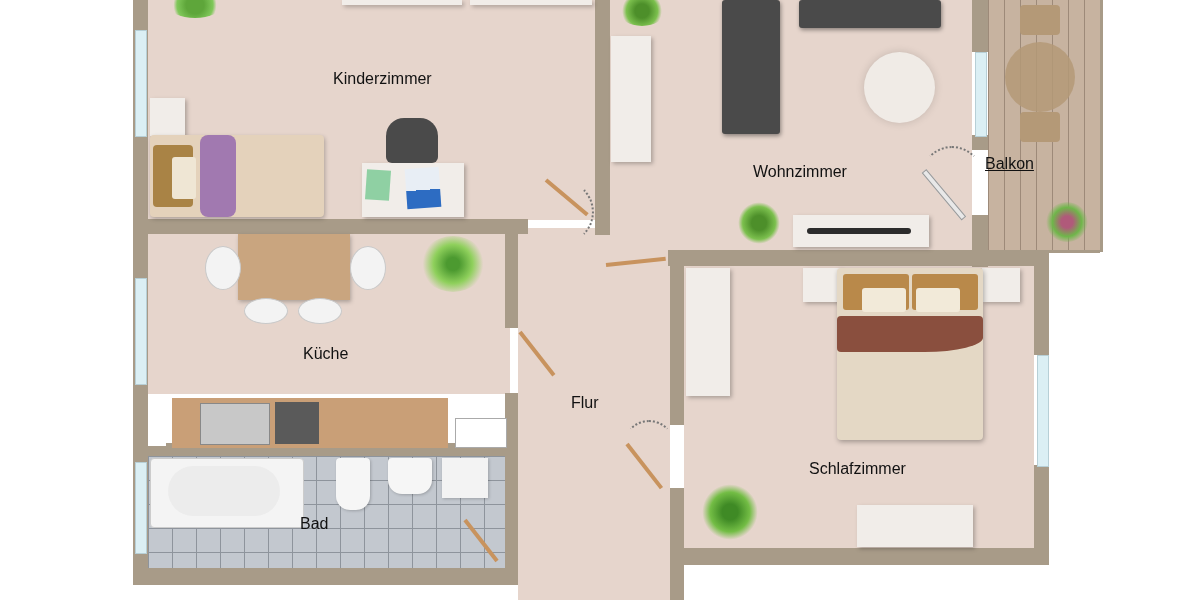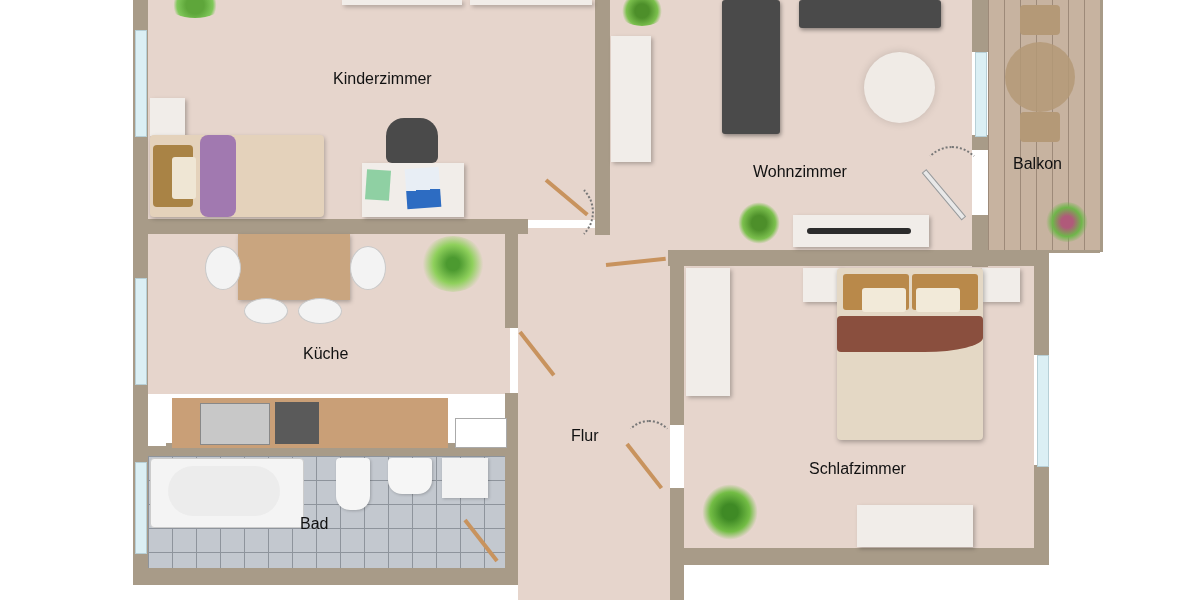--- a/index.html
+++ b/index.html
@@ -101,21 +101,21 @@
   <div class="abs" style="left:807px;top:228px;width:104px;height:6px;background:#2c2c2c;border-radius:3px;"></div>
   <div class="plant" style="left:618px;top:-4px;width:48px;height:30px;border-radius:50%;background:radial-gradient(circle,#4d8f2a 25%,#7cc04e 55%,transparent 70%);"></div>
   <div class="plant" style="left:738px;top:202px;width:42px;height:42px;border-radius:50%;background:radial-gradient(circle,#4d8f2a 25%,#7cc04e 55%,transparent 70%);"></div>
   <div class="door" style="left:924px;top:168px;width:60px;background:#e8e8e8;border:1px solid #999;transform:rotate(50deg);"></div>
   <div class="label" style="left:753px;top:163px;">Wohnzimmer</div>
 
   <div class="abs" style="left:1005px;top:42px;width:70px;height:70px;background:#b49977;border-radius:50%;opacity:0.85;"></div>
   <div class="abs" style="left:1020px;top:5px;width:40px;height:30px;background:#b49977;border-radius:4px;"></div>
   <div class="abs" style="left:1020px;top:112px;width:40px;height:30px;background:#b49977;border-radius:4px;"></div>
   <div class="plant" style="left:1046px;top:202px;width:42px;height:40px;border-radius:50%;background:radial-gradient(circle,#b05a7a 20%,#6fb64a 50%,transparent 72%);"></div>
-  <div class="label" style="left:1013px;top:155px;">Balkon</div>
+  <div class="label" style="left:985px;top:155px;text-decoration:underline;">Balkon</div>
 
   <div class="abs" style="left:238px;top:234px;width:112px;height:66px;background:#c9a57f;box-shadow:1px 2px 4px rgba(0,0,0,0.25);"></div>
   <div class="abs" style="left:205px;top:246px;width:34px;height:42px;background:#f3f3f3;border:1px solid #c9c9c9;border-radius:50%;"></div>
   <div class="abs" style="left:350px;top:246px;width:34px;height:42px;background:#f3f3f3;border:1px solid #c9c9c9;border-radius:50%;"></div>
   <div class="abs" style="left:244px;top:298px;width:42px;height:24px;background:#f3f3f3;border:1px solid #c9c9c9;border-radius:50%;"></div>
   <div class="abs" style="left:298px;top:298px;width:42px;height:24px;background:#f3f3f3;border:1px solid #c9c9c9;border-radius:50%;"></div>
   <div class="plant" style="left:420px;top:236px;width:66px;height:56px;border-radius:50%;background:radial-gradient(circle,#4c9a30 15%,#8fd05c 45%,transparent 70%);"></div>
   <div class="counter" style="left:172px;top:398px;width:276px;height:50px;"></div>
   <div class="abs" style="left:148px;top:398px;width:18px;height:48px;background:#fff;"></div>
   <div class="abs" style="left:200px;top:403px;width:68px;height:40px;background:#c8c8c8;border:1px solid #888;"></div>
@@ -128,21 +128,21 @@
   <div class="abs" style="left:168px;top:466px;width:112px;height:50px;background:#ececec;border-radius:28px;"></div>
   <div class="abs" style="left:336px;top:458px;width:34px;height:52px;background:#f6f6f6;border-radius:4px 4px 14px 14px;box-shadow:1px 1px 3px rgba(0,0,0,0.2);"></div>
   <div class="abs" style="left:388px;top:458px;width:44px;height:36px;background:#f6f6f6;border-radius:4px 4px 14px 14px;box-shadow:1px 1px 3px rgba(0,0,0,0.2);"></div>
   <div class="abs" style="left:442px;top:458px;width:46px;height:40px;background:#f3f3f3;box-shadow:1px 1px 3px rgba(0,0,0,0.2);"></div>
   <div class="door" style="left:465px;top:518px;width:52px;transform:rotate(52deg);"></div>
   <div class="label" style="left:300px;top:515px;">Bad</div>
 
   <div class="door" style="left:546px;top:178px;width:54px;transform:rotate(40deg);"></div>
   <div class="door" style="left:606px;top:263px;width:60px;transform:rotate(-6deg);"></div>
   <div class="door" style="left:627px;top:442px;width:56px;transform:rotate(52deg);"></div>
-  <div class="label" style="left:571px;top:427px;">Flur</div>
+  <div class="label" style="left:571px;top:394px;">Flur</div>
 
   <div class="furn-white" style="left:686px;top:268px;width:44px;height:128px;"></div>
   <div class="furn-white" style="left:803px;top:268px;width:38px;height:34px;"></div>
   <div class="furn-white" style="left:982px;top:268px;width:38px;height:34px;"></div>
   <div class="abs" style="left:837px;top:268px;width:146px;height:172px;background:#e4d8c5;border-radius:4px;box-shadow:1px 2px 5px rgba(0,0,0,0.3);"></div>
   <div class="abs" style="left:843px;top:274px;width:66px;height:36px;background:#b9894a;border-radius:3px;"></div>
   <div class="abs" style="left:912px;top:274px;width:66px;height:36px;background:#b9894a;border-radius:3px;"></div>
   <div class="abs" style="left:862px;top:288px;width:44px;height:24px;background:#f2ead9;border-radius:3px;"></div>
   <div class="abs" style="left:916px;top:288px;width:44px;height:24px;background:#f2ead9;border-radius:3px;"></div>
   <div class="abs" style="left:837px;top:316px;width:146px;height:36px;background:#8a4f3e;border-radius:4px 4px 40% 4px;"></div>

